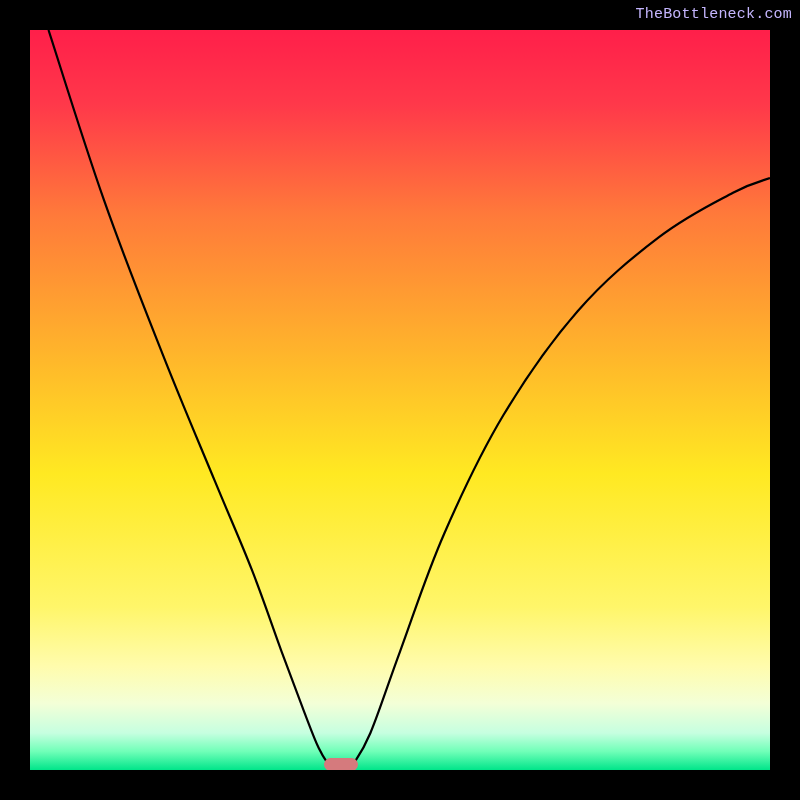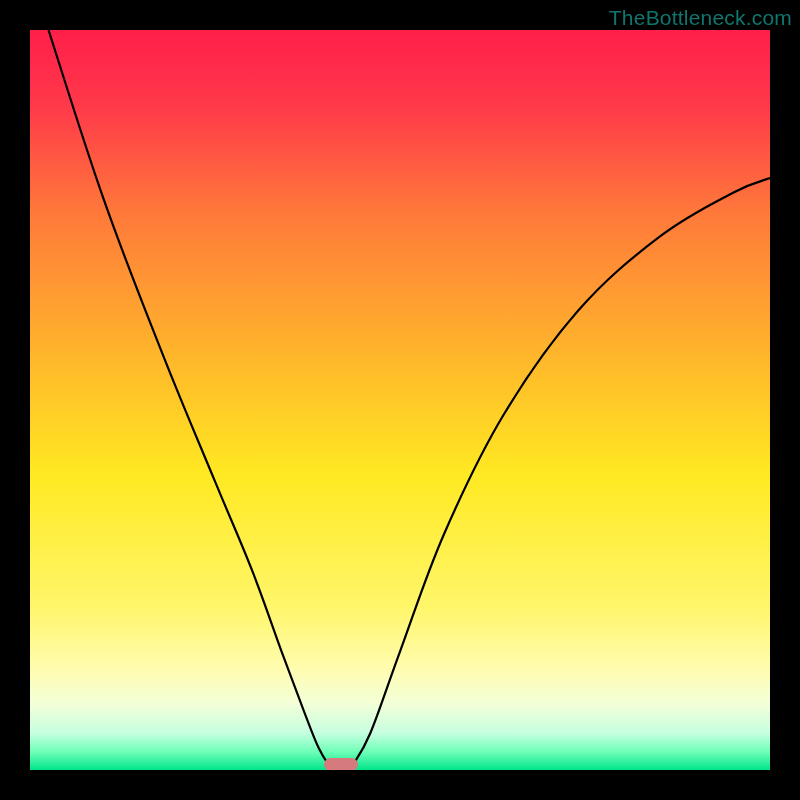--- a/index.html
+++ b/index.html
@@ -31,24 +31,25 @@
   .curve-svg {
     position: absolute;
     inset: 0;
     width: 100%;
     height: 100%;
   }
   .watermark {
     position: absolute;
     top: 6px;
     right: 8px;
-    color: #0f766e;
-    font-size: 21px;
+    color: #c4b5fd;
+    font-size: 15px;
     font-weight: 500;
     letter-spacing: 0.2px;
+    font-family: Liberation Mono, monospace;
   }
   .min-marker {
     position: absolute;
     width: 34px;
     height: 13px;
     border-radius: 7px;
     transform: translateX(-50%);
   }
 </style>
 </head>

